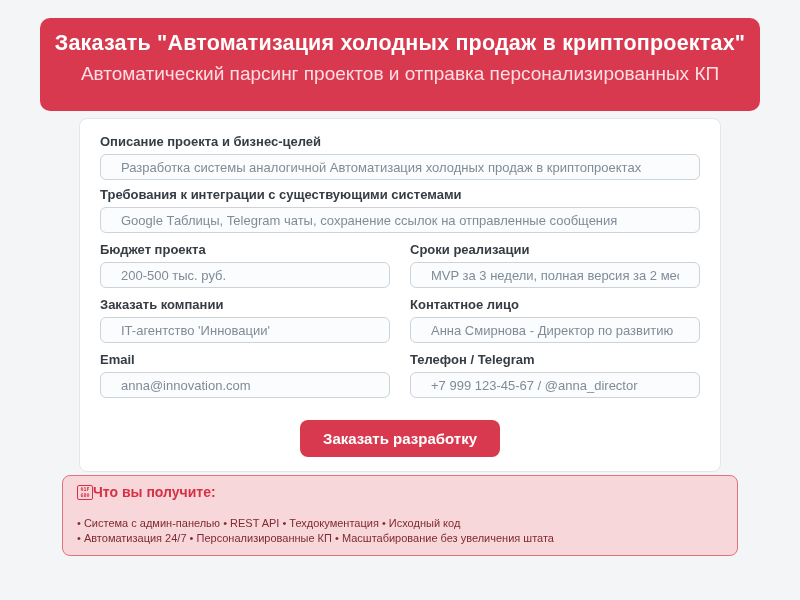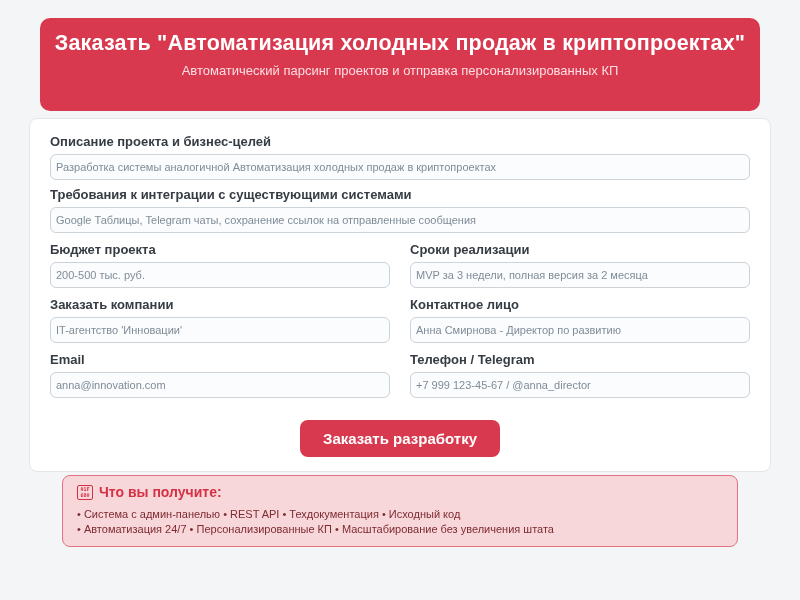--- a/index.html
+++ b/index.html
@@ -20,53 +20,53 @@
     padding-top: 13px;
   }
   .banner h1 {
     font-size: 21.5px;
     font-weight: bold;
     letter-spacing: 0.2px;
     white-space: nowrap;
   }
   .banner .subtitle {
     margin-top: 7px;
-    font-size: 13px;
+    font-size: 19px;
     color: #ffdde2;
   }
   .banner .tagline {
     margin-top: 5px;
     font-size: 11px;
     color: #fccfd6;
   }
   .card {
     margin: 7px auto 0;
-    width: 742px;
+    width: 642px;
     background: #ffffff;
     border: 1px solid #e3e6e9;
     border-radius: 8px;
     padding: 13px 20px 14px;
   }
   .field { margin-bottom: 7px; }
   .field label {
     display: block;
     font-size: 13px;
     font-weight: bold;
     color: #353c43;
     margin: 2px 0 5px;
   }
   .field input {
     display: block;
     width: 100%;
     height: 26px;
     background: #fbfcfd;
     border: 1px solid #ccd3d9;
     border-radius: 6px;
-    padding: 0 5px;
-    font-size: 11px;
+    padding: 0 20px;
+    font-size: 13px;
     font-family: "Liberation Sans", sans-serif;
     color: #3c454d;
     outline: none;
   }
   .field input::placeholder { color: #7f8c98; opacity: 1; }
   .row { display: flex; gap: 20px; }
   .row .col { flex: 1; min-width: 0; }
   .submit-wrap { text-align: center; margin-top: 15px; }
   .submit-btn {
     background: #d8394e;
@@ -85,22 +85,21 @@
     margin: 3px auto 0;
     width: 676px;
     background: #f8d7da;
     border: 1px solid #e4717f;
     border-radius: 8px;
     padding: 8px 14px 9px;
   }
   .benefits-title-row {
     display: flex;
     align-items: center;
-    gap: 6px;
-    margin-bottom: 7px;
+    margin-bottom: 16px;
     text-align: right;
   }
   .tofu-icon {
     width: 16px;
     height: 15px;
     border: 1px solid #d63045;
     border-radius: 2px;
     display: flex;
     flex-direction: column;
     align-items: center;

